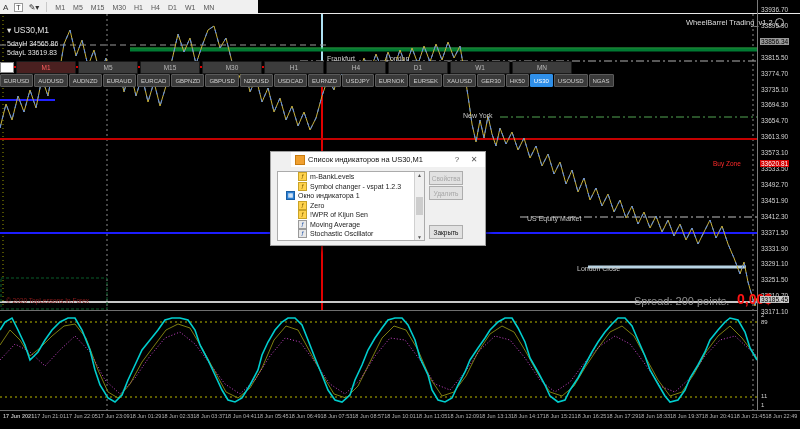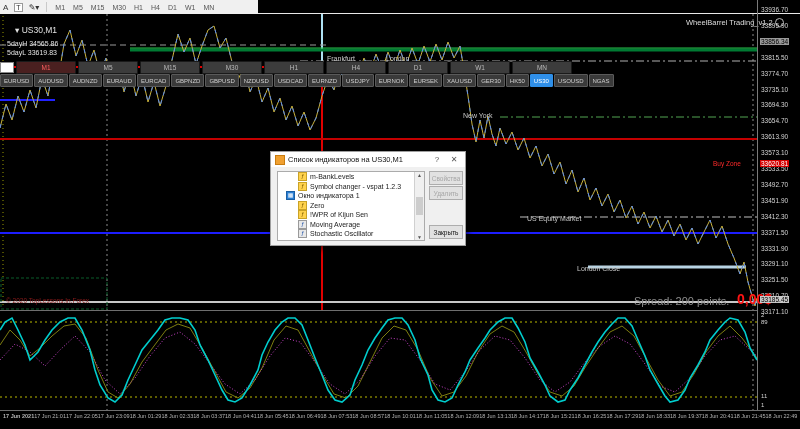--- a/index.html
+++ b/index.html
@@ -14,21 +14,21 @@
   #toolbar .sep{width:1px;height:10px;background:#c9c9c9;margin:0 4px;}
   #toolbar .tf{margin:0 4px;font-size:7px;color:#555;letter-spacing:0;}
   #topline{left:253px;top:13px;width:547px;height:1px;background:#e8e8e8;z-index:2;}
   
   #axis-line{left:757px;top:0;width:1px;height:411px;background:#7a7a7a;z-index:3;}
   #sep-mid{left:0;top:310px;width:757px;height:1px;background:#6e6e6e;z-index:3;}
   #sep-bot{left:0;top:410px;width:800px;height:1px;background:#6e6e6e;z-index:3;}
   #chart-svg{left:0;top:0;z-index:1;}
   
   .wtxt{color:#e2e2e2;font-size:8px;z-index:4;}
-  #sym-label{left:15px;top:25px;font-size:8.5px;}
+  #sym-label{left:7px;top:25px;font-size:8.5px;}
   #hi-label{left:7px;top:40px;font-size:7px;}
   #lo-label{left:7px;top:49px;font-size:7px;}
   #watermark{left:686px;top:18px;font-size:7.5px;color:#dcdcdc;display:flex;align-items:center;gap:2px;}
   #watermark .circ{width:7px;height:7px;border:1px solid #bbb;border-radius:50%;display:inline-block;}
   .session{color:#c8c8c8;font-size:7px;z-index:4;}
   #spread{left:634px;top:295px;font-size:11px;color:#8d8d8d;z-index:4;}
   #profit{left:737px;top:291px;font-size:14px;font-weight:bold;color:#ff1414;z-index:5;}
   #buyzone{left:713px;top:160px;font-size:6.5px;color:#ff2a2a;z-index:4;}
   #copyright{left:6px;top:297px;font-size:6.5px;color:#8b1a1a;z-index:4;}
   
@@ -49,21 +49,21 @@
   .symbtn{height:11px;padding:0 3px;background:#3a3a3a;border:1px solid #5a5a5a;color:#cfcfcf;
           font-size:6px;display:flex;align-items:center;justify-content:center;border-radius:1px;}
   .symbtn.active{background:#2f8fe8;border-color:#2f8fe8;color:#fff;}
   
   #time-axis{left:0;top:413px;width:798px;display:flex;justify-content:space-between;
              padding:0 3px;box-sizing:border-box;z-index:4;}
   .ta{color:#b4b4b4;font-size:5.5px;white-space:nowrap;}
   .ta:first-child{font-weight:bold;}
   
   #dialog{left:270px;top:151px;width:194px;height:93px;background:#f0f0f0;border:1px solid #9f9f9f;
-          box-shadow:2px 3px 6px rgba(0,0,0,.6);z-index:10;}
+          box-shadow:2px 3px 6px rgba(0,0,0,.6);z-index:10;padding-left:20px;}
   #dlg-title{height:15px;background:#fff;display:flex;align-items:center;padding:0 4px;gap:3px;}
   #dlg-title .dico{width:8px;height:8px;background:#f0a030;border:1px solid #c97c10;display:inline-block;}
   #dlg-title .dtxt{font-size:7.5px;color:#111;flex:1;white-space:nowrap;overflow:hidden;}
   .dlg-sys{font-size:8px;color:#555;width:14px;text-align:center;}
   #dlg-list{position:absolute;left:6px;top:19px;width:146px;height:68px;background:#fff;
             border:1px solid #ababab;overflow:hidden;}
   .ditem{display:flex;align-items:center;gap:3px;height:9.5px;font-size:7px;color:#222;white-space:nowrap;}
   .ditem .fico{width:7px;height:7px;font-size:6px;line-height:7px;text-align:center;flex:0 0 7px;}
   .fico.fx{background:#ffd24d;color:#7a5a00;border:1px solid #c9a227;font-style:italic;}
   .fico.f{background:#e8e8e8;color:#2255aa;border:1px solid #9a9a9a;font-style:italic;}

